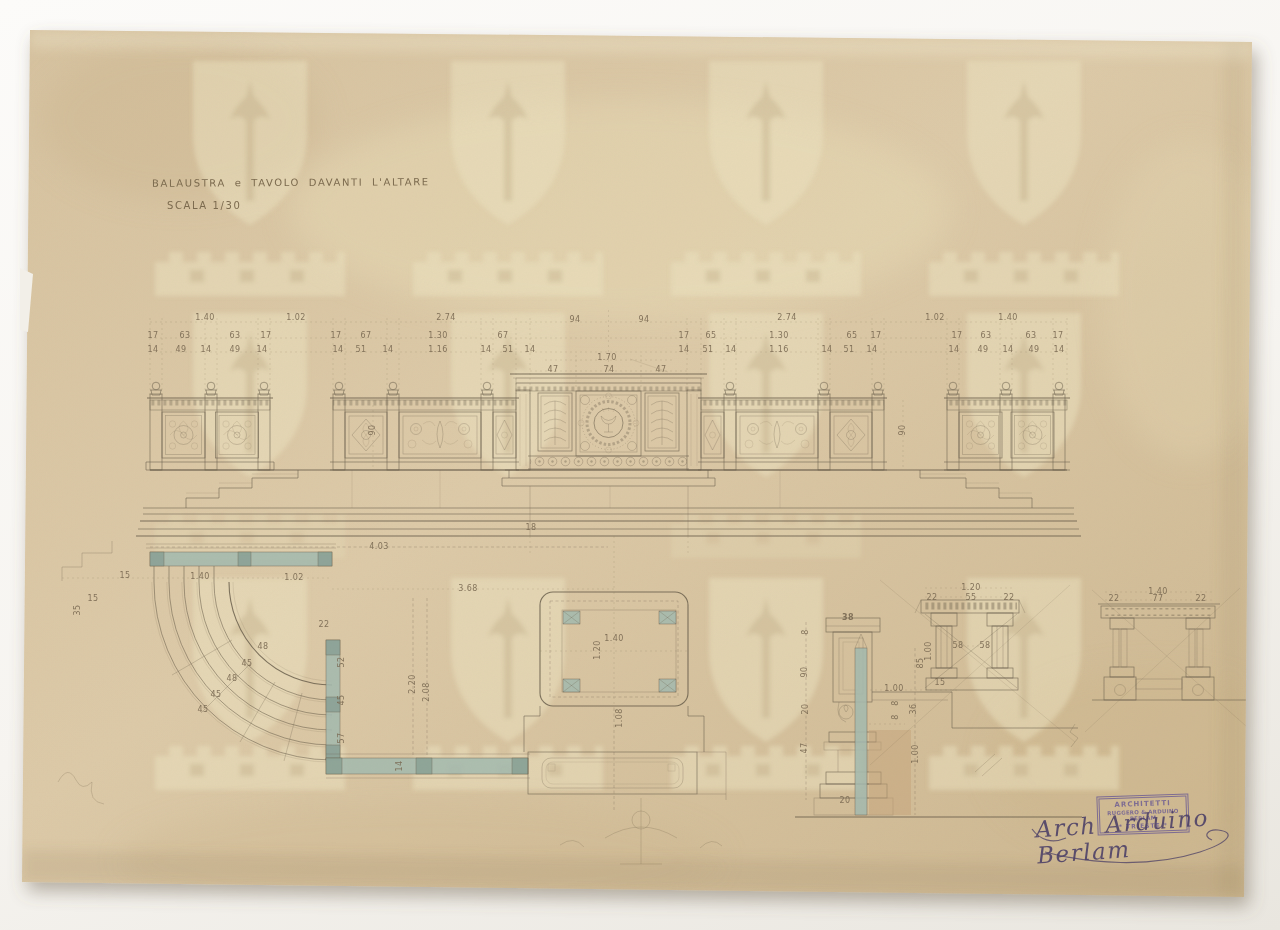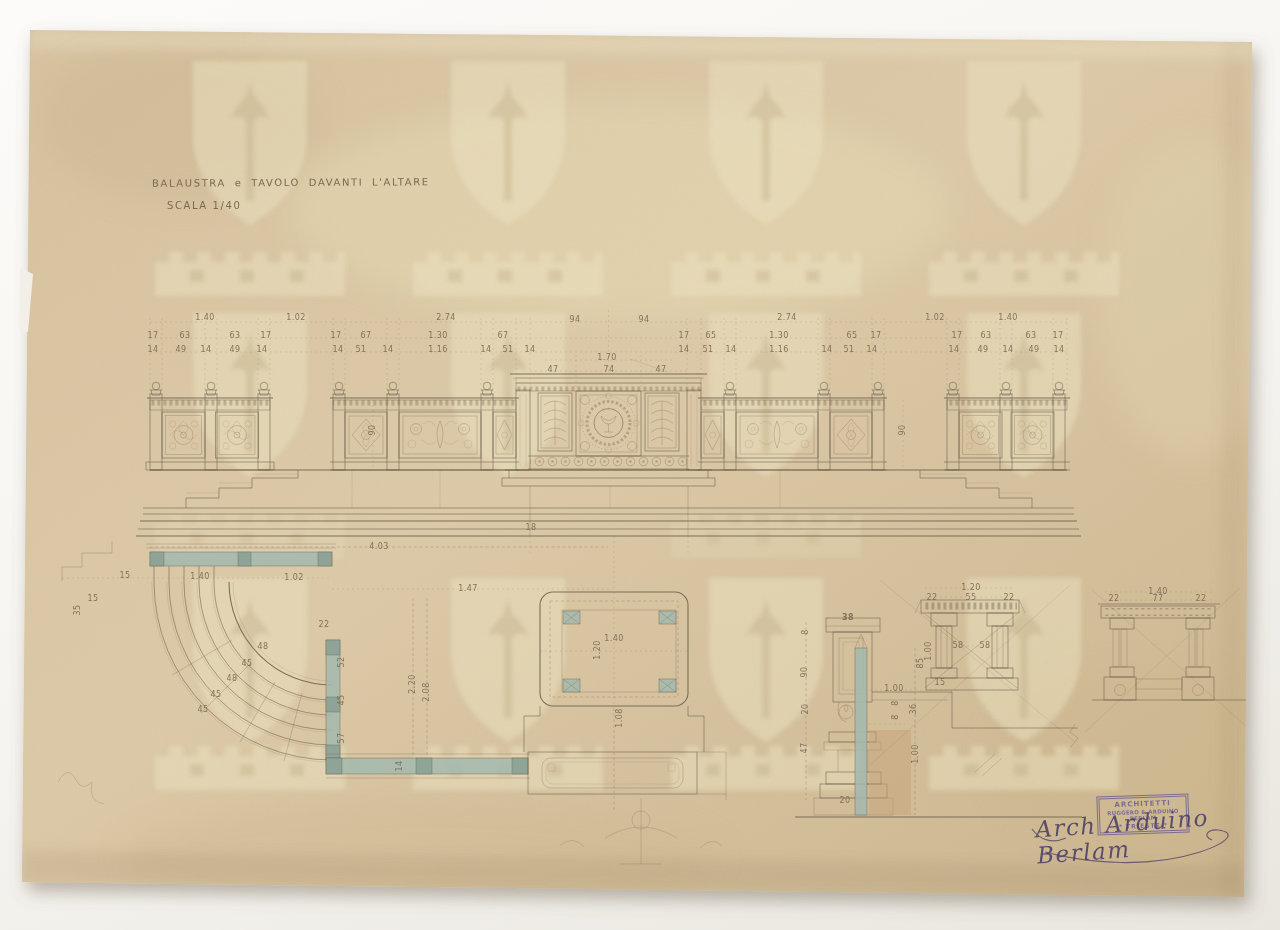--- a/index.html
+++ b/index.html
@@ -436,21 +436,21 @@
       </g>
 
       <rect x="22" y="30" width="1230" height="867" filter="url(#grain)"></rect>
     </g>
     <polygon points="20,268 33,274 28,332 20,330" fill="#f2efe8"></polygon>
   </g>
 </svg>
 
 <div class="labels">
   <div class="title">BALAUSTRA e TAVOLO DAVANTI L'ALTARE</div>
-  <div class="scale">SCALA 1/40</div>
+  <div class="scale">SCALA 1/30</div>
   <div class="dims">
         <span class="dim" style="left: 205px; top: 318px;">1.40</span>
         <span class="dim" style="left: 296px; top: 318px;">1.02</span>
         <span class="dim" style="left: 446px; top: 318px;">2.74</span>
         <span class="dim" style="left: 575px; top: 320px;">94</span>
         <span class="dim" style="left: 644px; top: 320px;">94</span>
         <span class="dim" style="left: 787px; top: 318px;">2.74</span>
         <span class="dim" style="left: 935px; top: 318px;">1.02</span>
         <span class="dim" style="left: 1008px; top: 318px;">1.40</span>
         <span class="dim" style="left: 153px; top: 336px;">17</span>
@@ -500,21 +500,21 @@
         <span class="dim" style="left: 661px; top: 370px;">47</span>
         <span class="dim v" style="left: 373px; top: 430px;">90</span>
         <span class="dim v" style="left: 903px; top: 430px;">90</span>
         <span class="dim" style="left: 379px; top: 547px;">4.03</span>
         <span class="dim" style="left: 531px; top: 528px;">18</span>
         <span class="dim" style="left: 125px; top: 576px;">15</span>
         <span class="dim" style="left: 93px; top: 599px;">15</span>
         <span class="dim v" style="left: 78px; top: 610px;">35</span>
         <span class="dim" style="left: 200px; top: 577px;">1.40</span>
         <span class="dim" style="left: 294px; top: 578px;">1.02</span>
-        <span class="dim" style="left: 468px; top: 589px;">1.47</span>
+        <span class="dim" style="left: 468px; top: 589px;">3.68</span>
         <span class="dim" style="left: 324px; top: 625px;">22</span>
         <span class="dim v" style="left: 413px; top: 684px;">2.20</span>
         <span class="dim v" style="left: 427px; top: 692px;">2.08</span>
         <span class="dim" style="left: 263px; top: 647px;">48</span>
         <span class="dim" style="left: 247px; top: 664px;">45</span>
         <span class="dim" style="left: 232px; top: 679px;">48</span>
         <span class="dim" style="left: 216px; top: 695px;">45</span>
         <span class="dim" style="left: 203px; top: 710px;">45</span>
         <span class="dim v" style="left: 342px; top: 662px;">52</span>
         <span class="dim v" style="left: 342px; top: 700px;">45</span>

